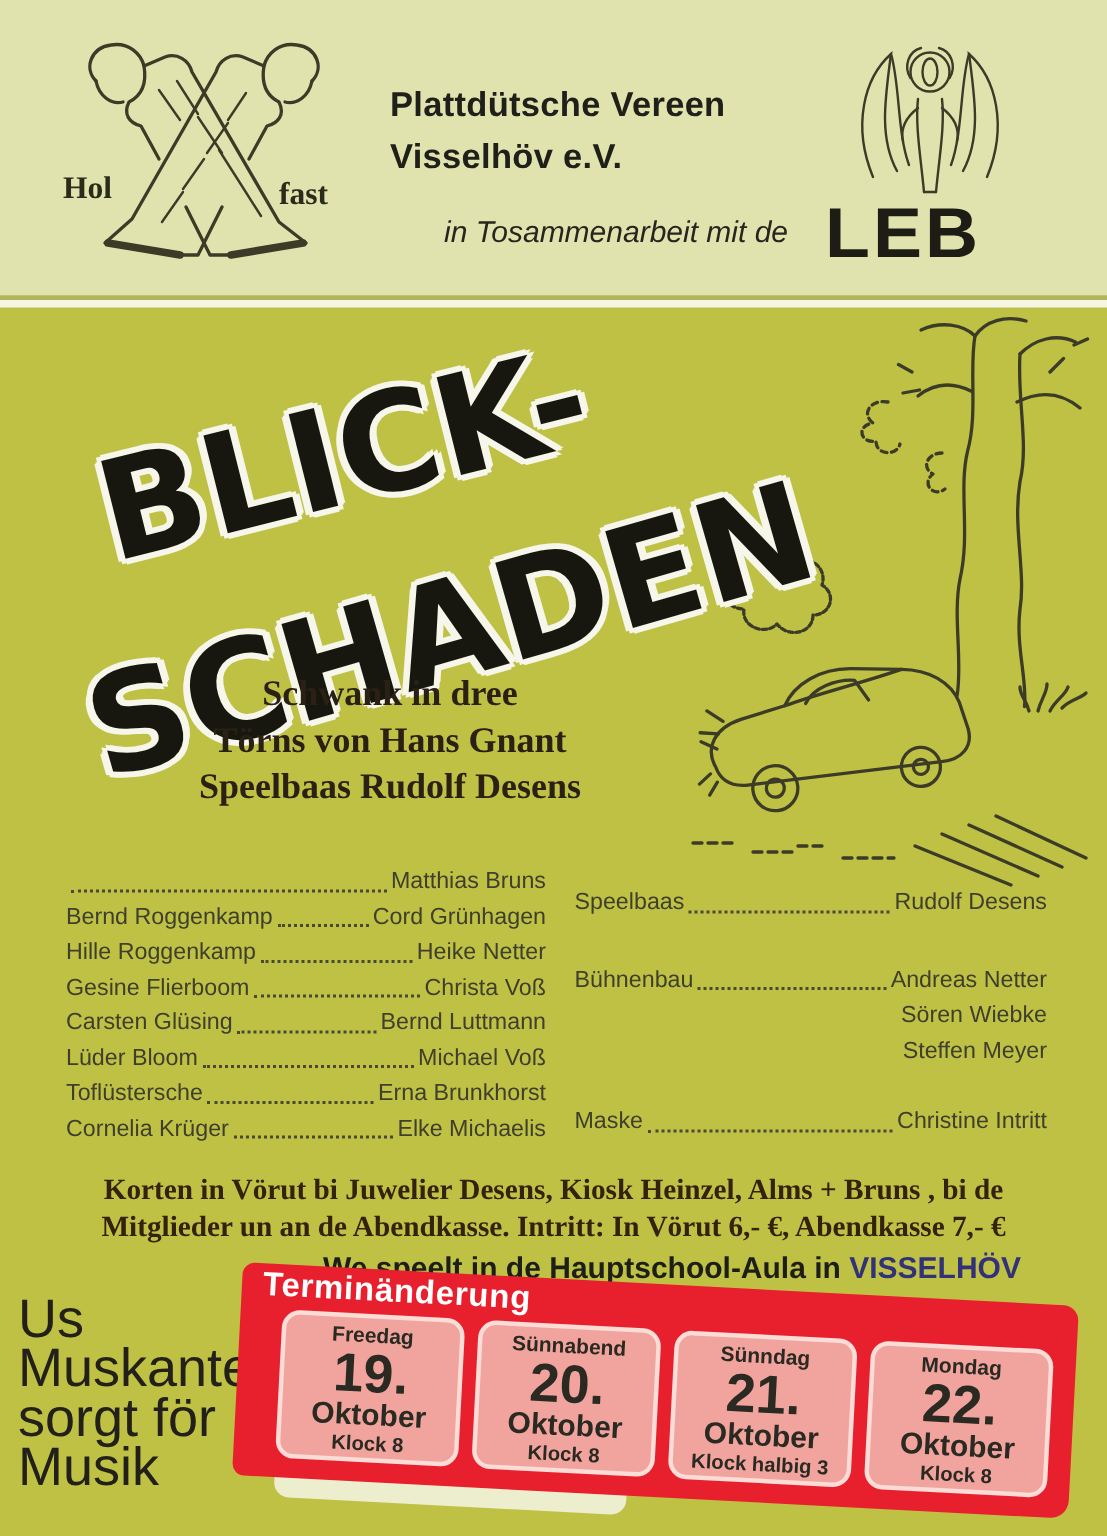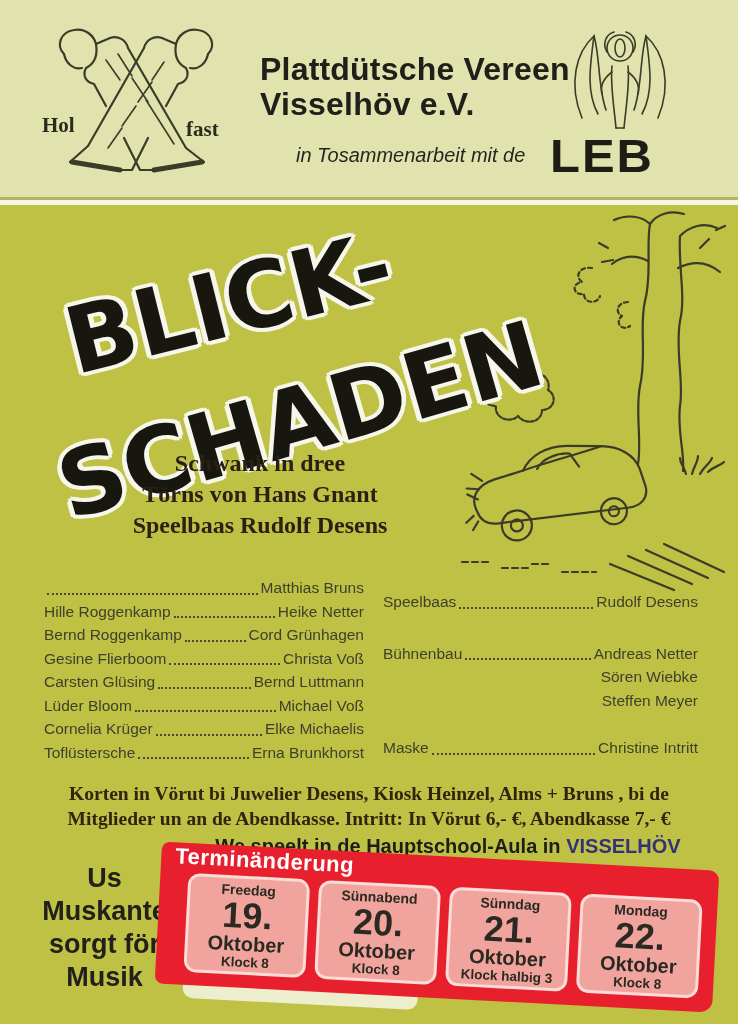--- a/index.html
+++ b/index.html
@@ -8,21 +8,21 @@
     background:#bfc145; font-family:"Liberation Sans", sans-serif;
     margin:0 auto;
   }
   
   .header{position:absolute;left:0;top:0;width:738px;height:197px;background:#e1e3ae;}
   .strip-dark{position:absolute;left:0;top:197px;width:738px;height:3px;background:#b2b55b;}
   .strip-light{position:absolute;left:0;top:200px;width:738px;height:5px;background:#f5f6e3;}
   .holfast{position:absolute;left:36px;top:20px;width:200px;height:160px;}
   .holfast text{font-family:"Liberation Serif",serif;font-weight:bold;fill:#2b2b1c;font-size:21px;}
   .club{position:absolute;left:260px;top:52px;font-weight:bold;color:#20201a;
-        font-size:32px;line-height:35px;letter-spacing:0.2px;}
+        font-size:23px;line-height:35px;letter-spacing:0.2px;}
   .coop{position:absolute;left:296px;top:144px;font-size:20px;color:#26261e;font-weight:500;font-style:italic;}
   .leb{position:absolute;right:26px;top:22px;width:180px;height:168px;text-decoration:underline;}
   .leb-figure{position:absolute;left:28px;top:0;width:120px;height:118px;}
   .leb-word{position:absolute;left:18px;top:106px;font-size:49px;font-weight:900;
             color:#1d1d15;letter-spacing:2px;font-family:"Liberation Sans",sans-serif;
             transform:scaleY(0.96);}
   
   .illustration{position:absolute;right:-4px;top:206px;width:300px;height:390px;z-index:1;}
   
   .title{position:absolute;z-index:2;font-family:"DejaVu Sans",sans-serif;font-weight:bold;
@@ -47,22 +47,22 @@
   .mt1{margin-top:28px;} .mt2{margin-top:24px;}
   
   .tickets{position:absolute;left:25px;top:781px;width:688px;text-align:center;z-index:2;
            font-family:"Liberation Serif",serif;font-weight:bold;color:#33220e;
            font-size:19.5px;line-height:25px;}
   
   .venue{position:absolute;left:168px;top:835px;width:560px;text-align:center;z-index:2;
          font-weight:bold;font-size:20px;color:#1e1e18;white-space:nowrap;}
   .venue-city{color:#323278;}
   
-  .music{position:absolute;left:12px;top:862px;width:185px;text-align:center;z-index:2;
-         font-weight:bold;font-size:27px;line-height:33px;color:#23201a;}
+  .music{position:absolute;left:12px;top:862px;width:185px;text-align:left;z-index:2;
+         font-weight:normal;font-size:36px;line-height:33px;color:#23201a;}
   
   .under-strip{position:absolute;left:183px;top:972px;width:235px;height:32px;background:#edeecd;
                border-radius:10px;transform:rotate(3deg);z-index:3;}
   .sticker{position:absolute;left:158px;top:856px;width:558px;height:142px;background:#e8202e;
            transform:rotate(3deg);border-radius:8px 10px 12px 8px;z-index:5;}
   .sticker-label{position:absolute;left:14px;top:1px;color:#ffffff;font-weight:bold;
                  font-size:22px;letter-spacing:0.5px;}
   .dates{position:absolute;left:28px;top:30px;display:flex;gap:9px;}
   .date-panel{width:122px;height:99px;box-sizing:border-box;background:#f1a49d;
               border:3px solid #fbdcd6;border-radius:12px;text-align:center;
@@ -177,53 +177,53 @@
     <div>Törns von Hans Gnant</div>
     <div>Speelbaas Rudolf Desens</div>
   </div>
 
   <div class="cast-left">
     <div class="cast-row">
         <span class="leader"></span>
         <span class="actor">Matthias Bruns</span>
       </div>
     <div class="cast-row">
+        <span class="role">Bernd Roggenkamp</span>
+        <span class="leader"></span>
+        <span class="actor">Cord Grünhagen</span>
+      </div>
+    <div class="cast-row">
         <span class="role">Hille Roggenkamp</span>
         <span class="leader"></span>
         <span class="actor">Heike Netter</span>
       </div>
     <div class="cast-row">
-        <span class="role">Bernd Roggenkamp</span>
-        <span class="leader"></span>
-        <span class="actor">Cord Grünhagen</span>
-      </div>
-    <div class="cast-row">
         <span class="role">Gesine Flierboom</span>
         <span class="leader"></span>
         <span class="actor">Christa Voß</span>
       </div>
     <div class="cast-row">
         <span class="role">Carsten Glüsing</span>
         <span class="leader"></span>
         <span class="actor">Bernd Luttmann</span>
       </div>
     <div class="cast-row">
         <span class="role">Lüder Bloom</span>
         <span class="leader"></span>
         <span class="actor">Michael Voß</span>
       </div>
     <div class="cast-row">
+        <span class="role">Toflüstersche</span>
+        <span class="leader"></span>
+        <span class="actor">Erna Brunkhorst</span>
+      </div>
+    <div class="cast-row">
         <span class="role">Cornelia Krüger</span>
         <span class="leader"></span>
         <span class="actor">Elke Michaelis</span>
-      </div>
-    <div class="cast-row">
-        <span class="role">Toflüstersche</span>
-        <span class="leader"></span>
-        <span class="actor">Erna Brunkhorst</span>
       </div>
   </div>
 
   <div class="cast-right">
     <div class="cast-row">
         <span class="role">Speelbaas</span>
         <span class="leader"></span>
         <span class="actor">Rudolf Desens</span>
       </div>
     <div class="cast-row mt1">

